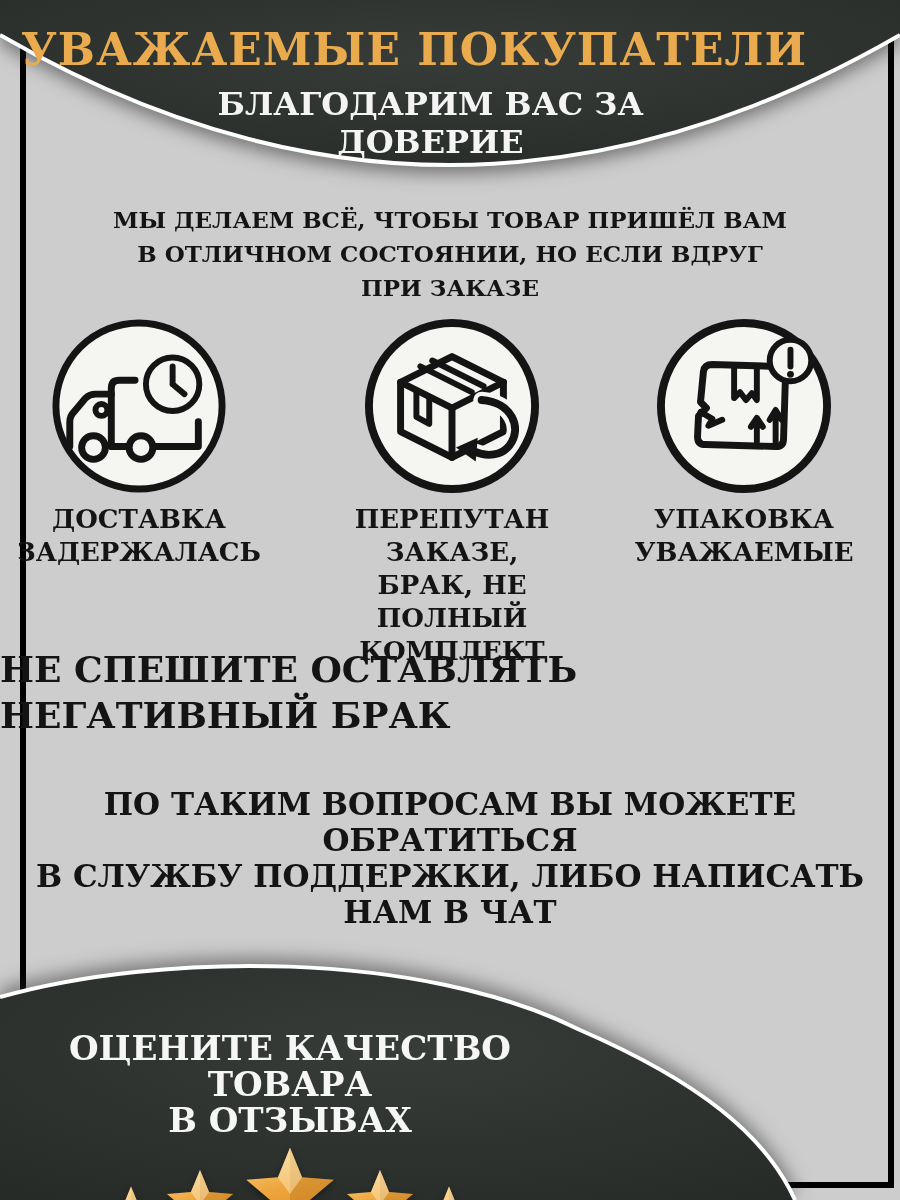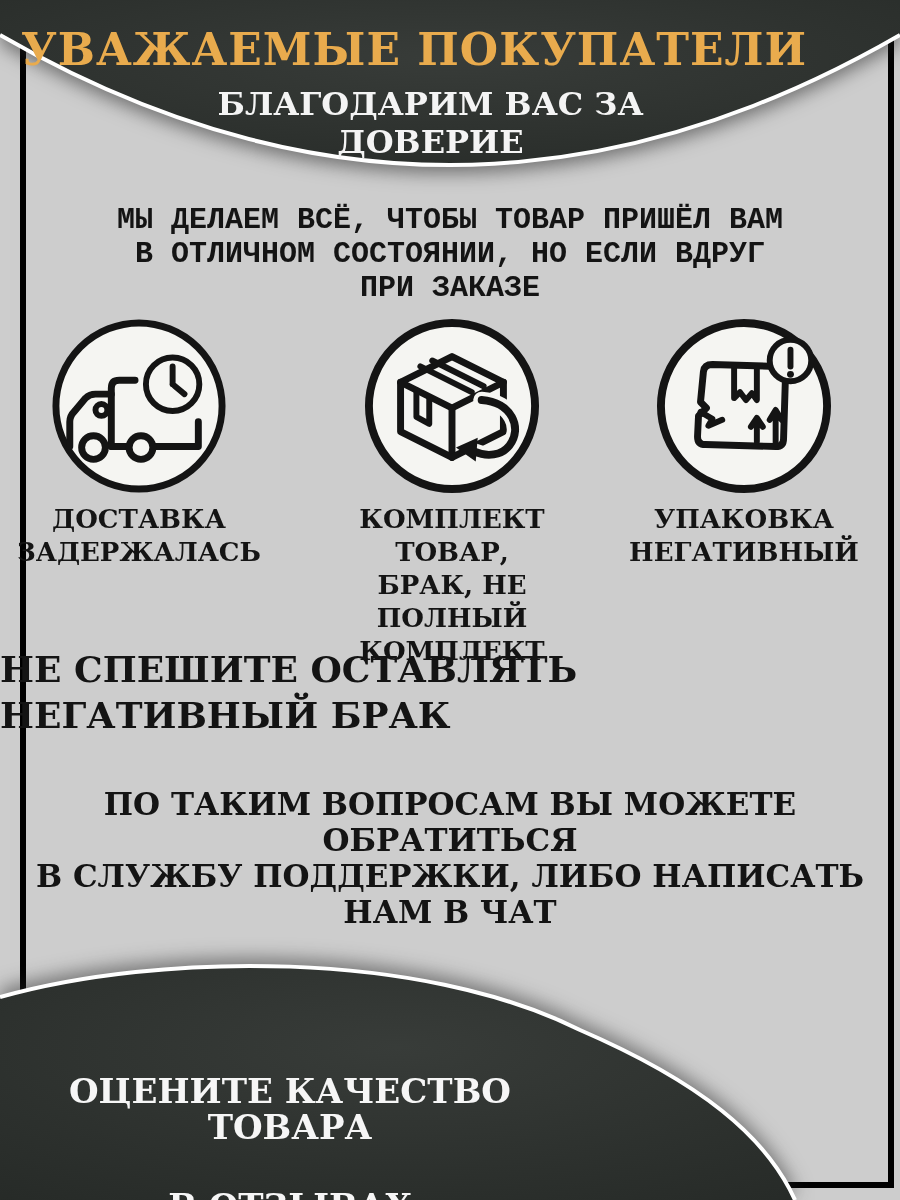--- a/index.html
+++ b/index.html
@@ -16,34 +16,34 @@
   }
   .shape-svg{position:absolute;left:0;width:900px;z-index:3;}
   .header-shape{top:0;height:230px;filter:drop-shadow(0 6px 9px rgba(35,35,35,.55));}
   .footer-shape{top:950px;height:250px;filter:drop-shadow(0 -6px 9px rgba(35,35,35,.5));}
 
   .header-content{position:absolute;top:0;left:0;width:828px;z-index:4;text-align:center;}
   .header-title{margin-top:24px;font-size:44px;letter-spacing:1px;color:#e9ab4d;}
   .header-sub{font-size:32px;line-height:38px;color:#f4f4f4;margin-top:10px;margin-left:33px;}
 
   .intro{position:absolute;top:203px;left:50px;width:800px;z-index:2;
-         text-align:center;font-size:30px;line-height:34px;font-family:Liberation Mono, monospace;}
+         text-align:center;font-size:23px;line-height:34px;}
 
   .issue-col{position:absolute;top:317px;width:260px;z-index:2;text-align:center;}
   .issue-col .icon-wrap{display:flex;justify-content:center;}
   .issue-caption{margin-top:8px;font-size:26px;line-height:33px;}
   .col-1{left:9px;} .col-2{left:322px;} .col-3{left:614px;}
 
   .warning{position:absolute;top:646px;left:0;width:900px;z-index:2;
            text-align:left;font-size:36px;line-height:46px;}
   .support{position:absolute;top:786px;left:30px;width:840px;z-index:2;
            text-align:center;font-size:31px;line-height:36px;}
 
   .footer-content{position:absolute;top:1030px;left:0;width:580px;z-index:4;text-align:center;}
-  .footer-line{font-size:34px;line-height:36px;color:#f6f6f6;margin-top:43px;}
+  .footer-line{font-size:34px;line-height:36px;color:#f6f6f6;}
   .stars{display:flex;justify-content:center;align-items:flex-end;gap:4px;margin-top:2px;}
   .stars svg{display:block;filter:drop-shadow(0 3px 3px rgba(0,0,0,.4));}
 
   .icon-svg{display:block;}
   .icon-line{stroke:#141414;fill:none;stroke-linecap:round;stroke-linejoin:round;}
   .defs-holder{position:absolute;width:0;height:0;overflow:hidden;}
 </style>
 </head>
 <body>
 
@@ -118,21 +118,21 @@
         <path class="icon-line" stroke-width="7" d="M 38 66 L 38 116 L 90 142 L 90 92"></path>
         <path class="icon-line" stroke-width="7" d="M 142 66 L 142 116 L 90 142"></path>
         <path class="icon-line" stroke-width="6" d="M 58 50 L 110 76 M 70 44 L 122 70"></path>
         <path class="icon-line" stroke-width="6" d="M 54 74 L 54 101 L 67 108 L 67 81"></path>
         <path d="M 120 84 C 150 86 162 112 148 130 C 140 140 126 142 112 136" fill="none" stroke="#f5f5f2" stroke-width="17" stroke-linecap="round"></path>
         <path class="icon-line" stroke-width="8" d="M 120 84 C 150 86 162 112 148 130 C 140 140 126 142 112 136"></path>
         <polygon points="94,132 116,122 114,146" fill="#141414"></polygon>
       </svg>
     </div>
     <div class="issue-caption">
-      <div>КОМПЛЕКТ ТОВАР,</div>
+      <div>ПЕРЕПУТАН ЗАКАЗЕ,</div>
       <div>БРАК, НЕ ПОЛНЫЙ</div>
       <div>КОМПЛЕКТ</div>
     </div>
   </div>
 
   <div class="issue-col col-3">
     <div class="icon-wrap">
       <svg class="icon-svg" width="178" height="178" viewBox="0 0 180 180">
         <circle cx="90" cy="90" r="84" fill="#f5f5f2" stroke="#141414" stroke-width="8"></circle>
         <path class="icon-line" stroke-width="7" d="M 58 48 Q 50 48 49 55 L 46 86 L 52 92 L 44 100 L 43 121 Q 43 129 51 129 L 122 131 Q 130 131 130 123 L 132 58 Q 132 50 124 50 Z"></path>
@@ -140,21 +140,21 @@
         <path class="icon-line" stroke-width="6" d="M 80 50 L 80 82 L 86 76 L 92 84 L 98 77 L 103 84 L 103 52"></path>
         <path class="icon-line" stroke-width="6" d="M 103 126 L 103 104 M 97 111 L 103 102 L 109 111"></path>
         <path class="icon-line" stroke-width="6" d="M 122 128 L 122 96 M 116 104 L 122 94 L 128 104"></path>
         <circle cx="137" cy="44" r="21" fill="#f5f5f2" stroke="#141414" stroke-width="6"></circle>
         <path class="icon-line" stroke-width="6" d="M 137 33 L 137 50"></path>
         <circle cx="137" cy="58" r="3.5" fill="#141414"></circle>
       </svg>
     </div>
     <div class="issue-caption">
       <div>УПАКОВКА</div>
-      <div>НЕГАТИВНЫЙ</div>
+      <div>УВАЖАЕМЫЕ</div>
     </div>
   </div>
 
   <div class="warning">
     <div>НЕ СПЕШИТЕ ОСТАВЛЯТЬ</div>
     <div>НЕГАТИВНЫЙ БРАК</div>
   </div>
 
   <div class="support">
     <div>ПО ТАКИМ ВОПРОСАМ ВЫ МОЖЕТЕ ОБРАТИТЬСЯ</div>

